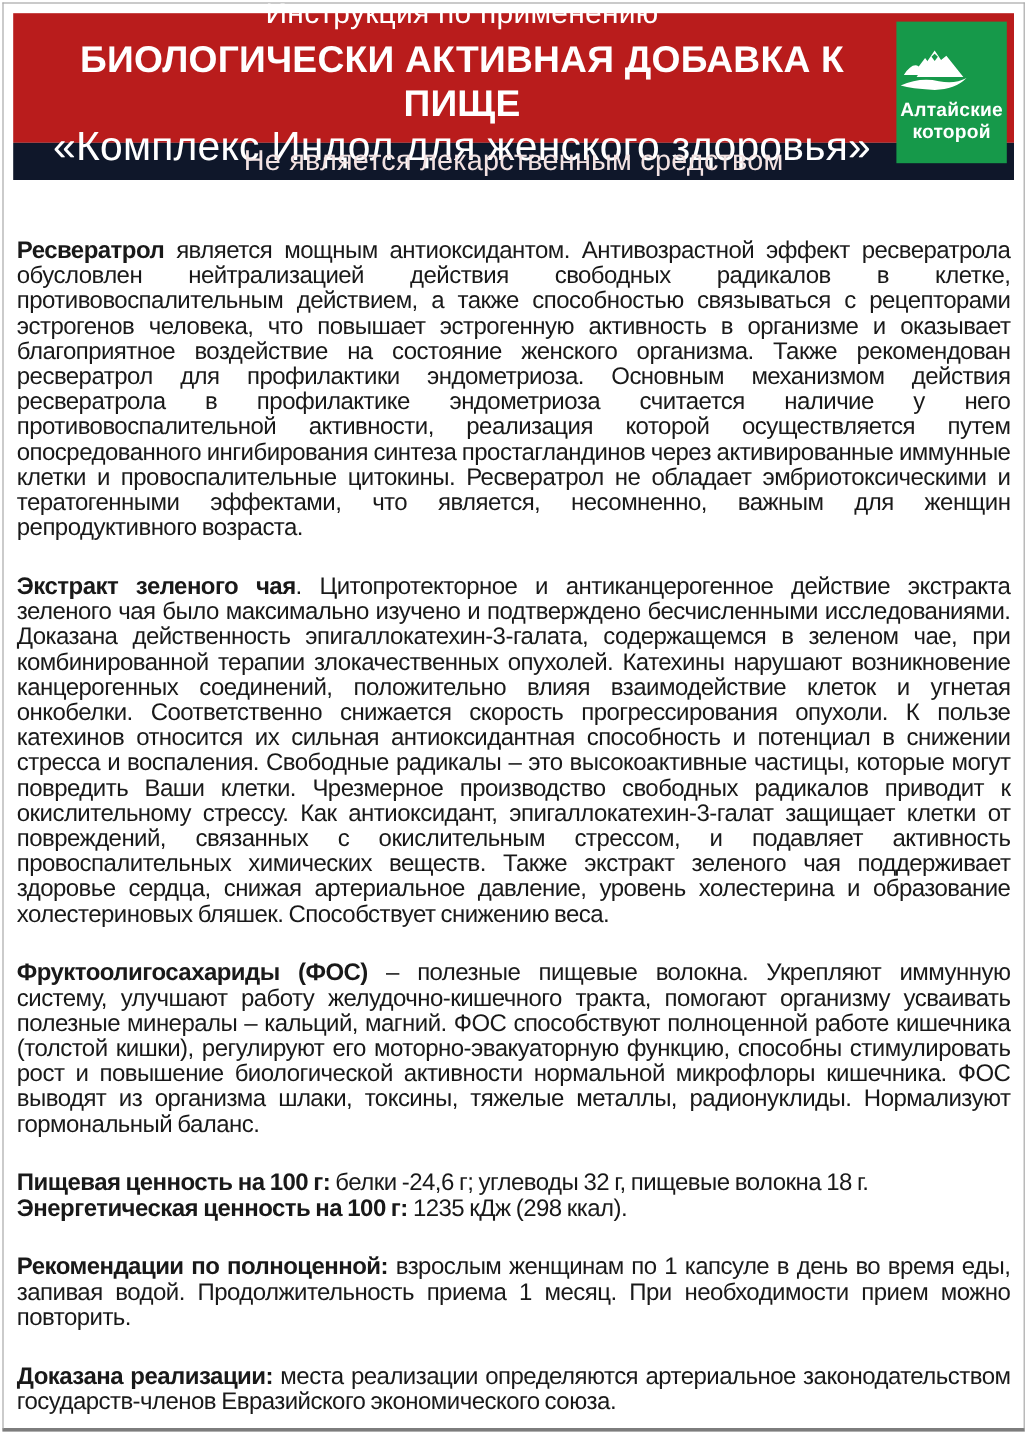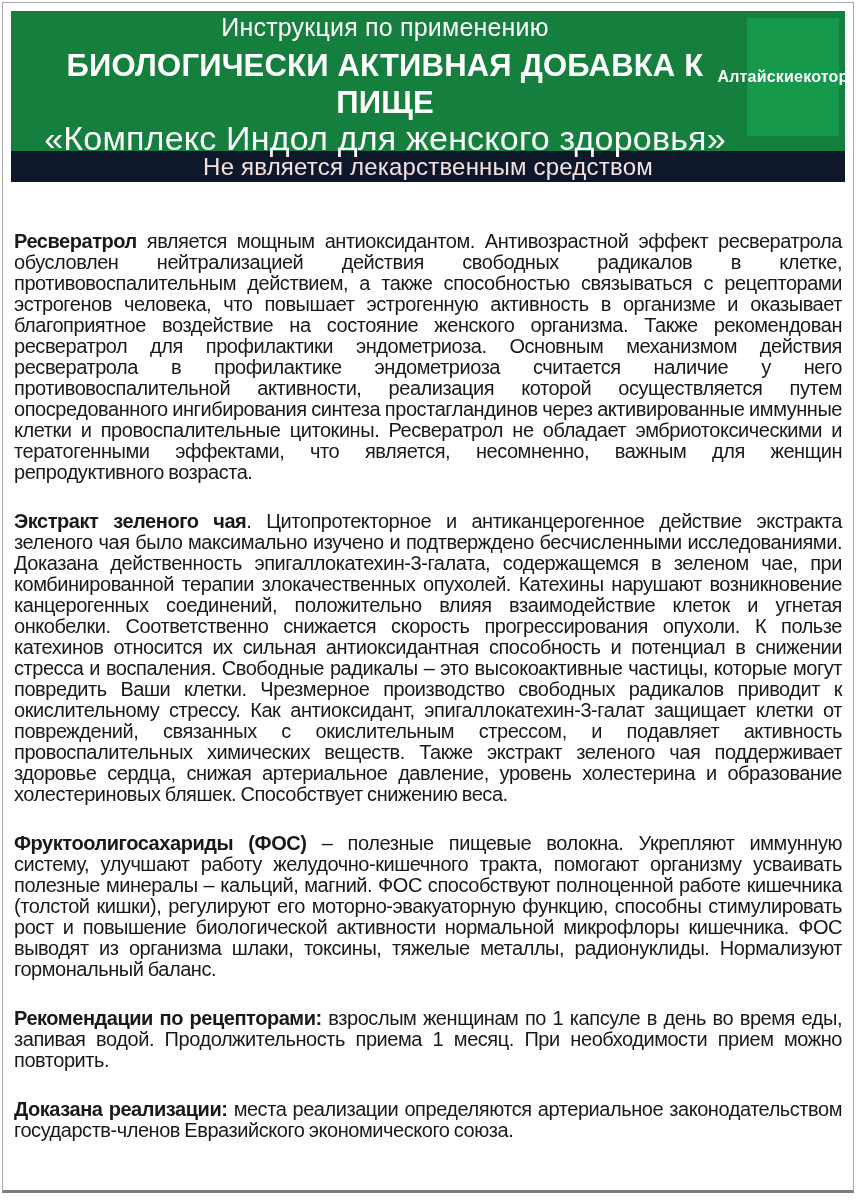--- a/index.html
+++ b/index.html
@@ -18,22 +18,22 @@
     height: 1191px;
     box-sizing: border-box;
     border: 1px solid #a8a8a8;
     border-bottom: 3px solid #7d7d7d;
     background: #ffffff;
     overflow: hidden;
   }
   
   .header {
     margin: 8px 8px 0 8px;
-    height: 140px;
-    background: #15803d;
+    height: 108px;
+    background: #b91c1c;
     display: flex;
     align-items: stretch;
     padding-left: 12px;
   }
   .header-text {
     flex: 1;
     display: flex;
     flex-direction: column;
     justify-content: center;
     align-items: center;
@@ -43,22 +43,21 @@
   }
   .h-line1 { font-size: 25px; line-height: 30px; letter-spacing: 0.2px; }
   .h-line2 { font-size: 31px; line-height: 37px; margin-top: 5px; letter-spacing: 0.2px; font-weight: bold; }
   .h-line3 { font-size: 34px; line-height: 34px; letter-spacing: 0.2px; }
   .logo {
     width: 92px;
     height: 118px;
     margin: 7px 6px 7px 0;
     background: #16994a;
     display: flex;
-    flex-direction: row;
-    align-items: center;
+    flex-direction: column;
     justify-content: center;
   }
   .logo svg { width: 62px; height: 48px; display: block; margin-bottom: 2px; }
   .logo-name {
     color: #ffffff;
     font-weight: bold;
     font-size: 16px;
     line-height: 18px;
     text-align: center;
     letter-spacing: 0.2px;
@@ -116,20 +115,24 @@
   <div class="disclaimer">Не является лекарственным средством</div>
 
   <div class="content">
 
     <p class="para"><b>Ресвератрол</b><span> является мощным антиоксидантом. Антивозрастной эффект ресвератрола обусловлен нейтрализацией действия свободных радикалов в клетке, противовоспалительным действием, а также способностью связываться с рецепторами эстрогенов человека, что повышает эстрогенную активность в организме и оказывает благоприятное воздействие на состояние женского организма. Также рекомендован ресвератрол для профилактики эндометриоза. Основным механизмом действия ресвератрола в профилактике эндометриоза считается наличие у него противовоспалительной активности, реализация которой осуществляется путем опосредованного ингибирования синтеза простагландинов через активированные иммунные клетки и провоспалительные цитокины. Ресвератрол не обладает эмбриотоксическими и тератогенными эффектами, что является, несомненно, важным для женщин репродуктивного возраста.</span></p>
 
     <p class="para"><b>Экстракт зеленого чая</b><span>. Цитопротекторное и антиканцерогенное действие экстракта зеленого чая было максимально изучено и подтверждено бесчисленными исследованиями. Доказана действенность эпигаллокатехин-3-галата, содержащемся в зеленом чае, при комбинированной терапии злокачественных опухолей. Катехины нарушают возникновение канцерогенных соединений, положительно влияя взаимодействие клеток и угнетая онкобелки. Соответственно снижается скорость прогрессирования опухоли. К пользе катехинов относится их сильная антиоксидантная способность и потенциал в снижении стресса и воспаления. Свободные радикалы – это высокоактивные частицы, которые могут повредить Ваши клетки. Чрезмерное производство свободных радикалов приводит к окислительному стрессу. Как антиоксидант, эпигаллокатехин-3-галат защищает клетки от повреждений, связанных с окислительным стрессом, и подавляет активность провоспалительных химических веществ. Также экстракт зеленого чая поддерживает здоровье сердца, снижая артериальное давление, уровень холестерина и образование холестериновых бляшек. Способствует снижению веса.</span></p>
 
     <p class="para"><b>Фруктоолигосахариды (ФОС)</b><span> – полезные пищевые волокна. Укрепляют иммунную систему, улучшают работу желудочно-кишечного тракта, помогают организму усваивать полезные минералы – кальций, магний. ФОС способствуют полноценной работе кишечника (толстой кишки), регулируют его моторно-эвакуаторную функцию, способны стимулировать рост и повышение биологической активности нормальной микрофлоры кишечника. ФОС выводят из организма шлаки, токсины, тяжелые металлы, радионуклиды. Нормализуют гормональный баланс.</span></p>
 
+    <div class="para-group">
+      <p class="para"><b>Пищевая ценность на 100 г:</b><span> белки -24,6 г; углеводы 32 г, пищевые волокна 18 г.</span></p>
+      <p class="para"><b>Энергетическая ценность на 100 г:</b><span> 1235 кДж (298 ккал).</span></p>
+    </div>
 
-    <p class="para"><b>Рекомендации по рецепторами:</b><span> взрослым женщинам по 1 капсуле в день во время еды, запивая водой. Продолжительность приема 1 месяц. При необходимости прием можно повторить.</span></p>
+    <p class="para"><b>Рекомендации по полноценной:</b><span> взрослым женщинам по 1 капсуле в день во время еды, запивая водой. Продолжительность приема 1 месяц. При необходимости прием можно повторить.</span></p>
 
     <p class="para"><b>Доказана реализации:</b><span> места реализации определяются артериальное законодательством государств-членов Евразийского экономического союза.</span></p>
 
   </div>
 
 </div>
 
 </body></html>

